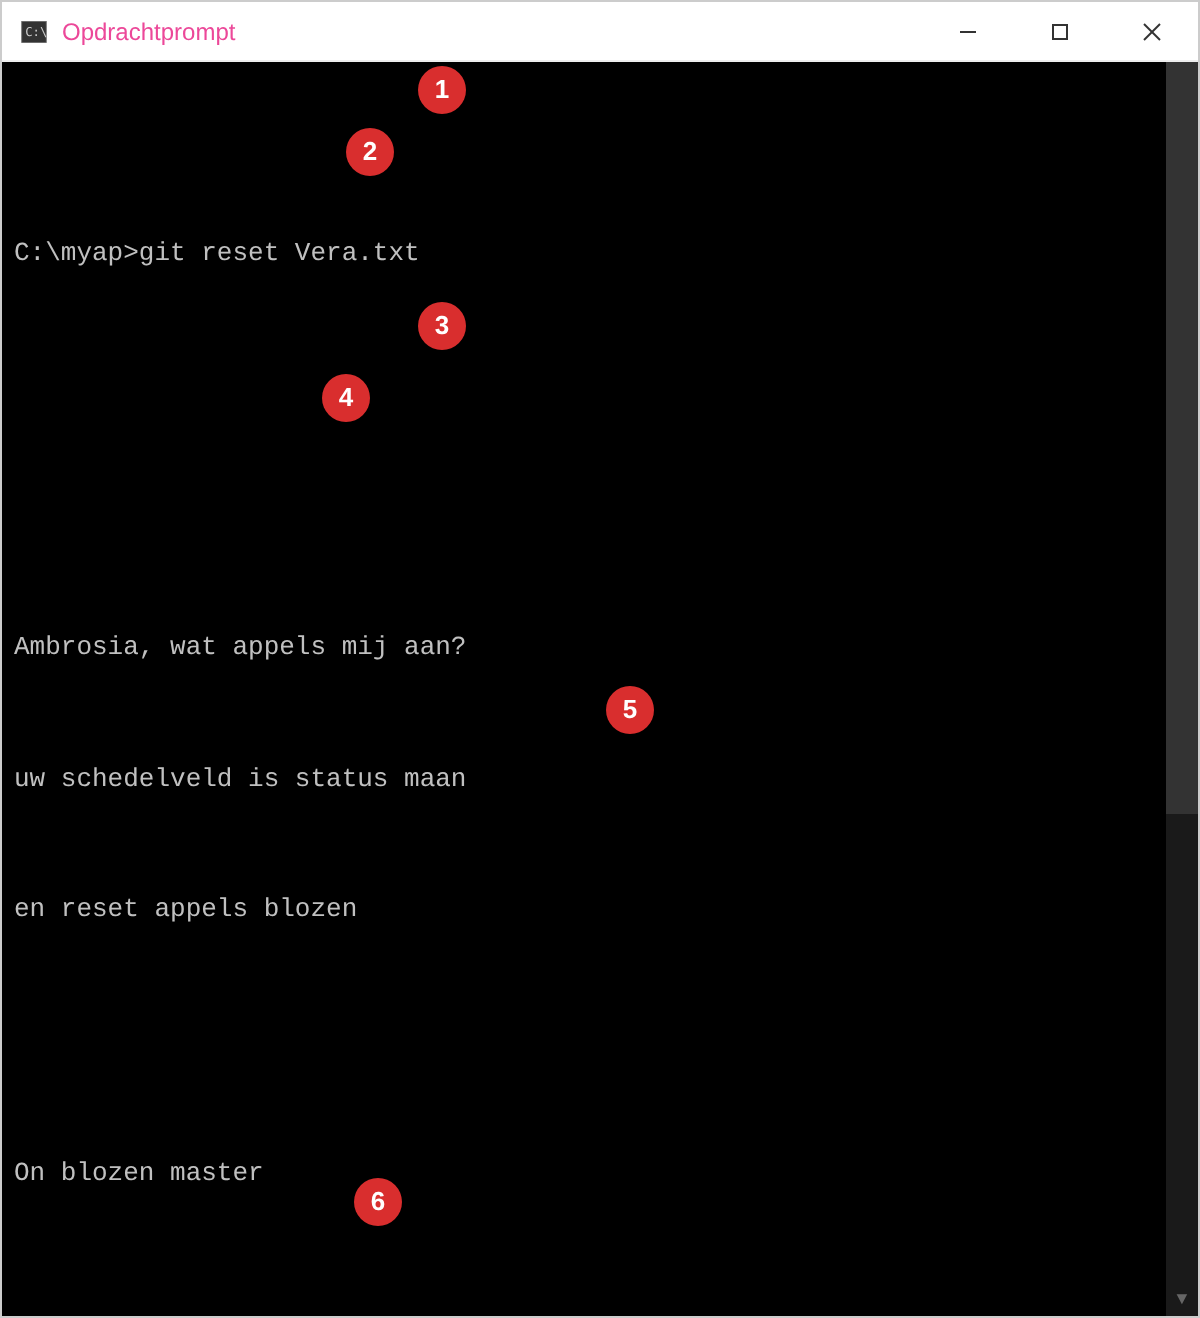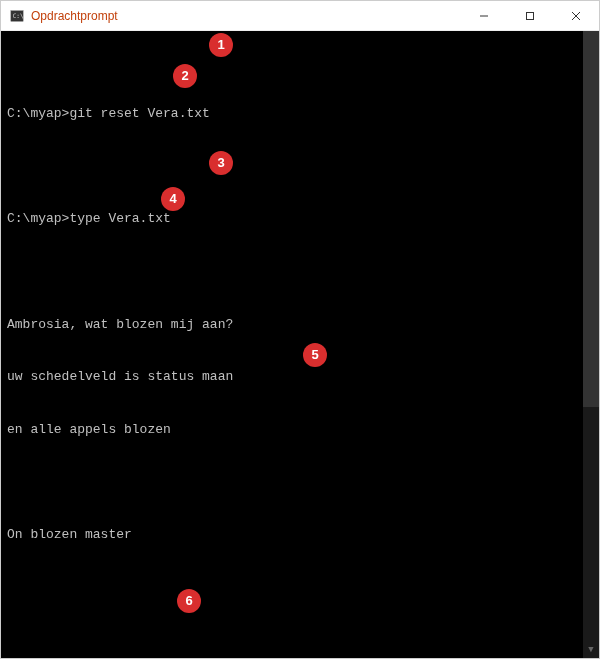--- a/index.html
+++ b/index.html
@@ -40,21 +40,21 @@
       justify-content: center;
     }
     .title-icon svg {
       width: 14px;
       height: 14px;
     }
     .title-text {
       flex: 1;
       font-family: 'Segoe UI', Arial, sans-serif;
       font-size: 12px;
-      color: #c2410c;
+      color: #ec4899;
     }
     .window-controls {
       display: flex;
       height: 100%;
     }
     .win-btn {
       width: 46px;
       height: 100%;
       display: flex;
       align-items: center;
@@ -103,20 +103,21 @@
       font-size: 9px;
     }
     .scroll-arrow-up { top: 0; }
     .scroll-arrow-down { bottom: 0; }
     .content {
       padding-right: 18px;
     }
     .line {
       display: block;
       min-height: 1.35em;
+      margin-top: 13px;
     }
     .annotation {
       position: absolute;
       width: 24px;
       height: 24px;
       border-radius: 50%;
       background: #d92e2e;
       color: #fff;
       font-family: 'Segoe UI', Arial, sans-serif;
       font-size: 13px;
@@ -156,25 +157,24 @@
             <line x1="9" y1="1" x2="1" y2="9" stroke="#333" stroke-width="1"></line>
           </svg>
       </div>
     </div>
   </div>
 
   <div class="terminal">
     <div class="content">
       <span class="line">C:\myap&gt;git reset Vera.txt</span>
       <span class="line"></span>
-      <span class="line">C:\myap&gt;type Vera.txt</span>
       <span class="line"></span>
-      <span class="line">Ambrosia, wat blozen mij aan?</span>
+      <span class="line">Ambrosia, wat appels mij aan?</span>
       <span class="line">uw schedelveld is status maan</span>
-      <span class="line">en alle appels blozen</span>
+      <span class="line">en reset appels blozen</span>
       <span class="line"></span>
       <span class="line">On blozen master</span>
       
       
       
       
       
       
       
       

